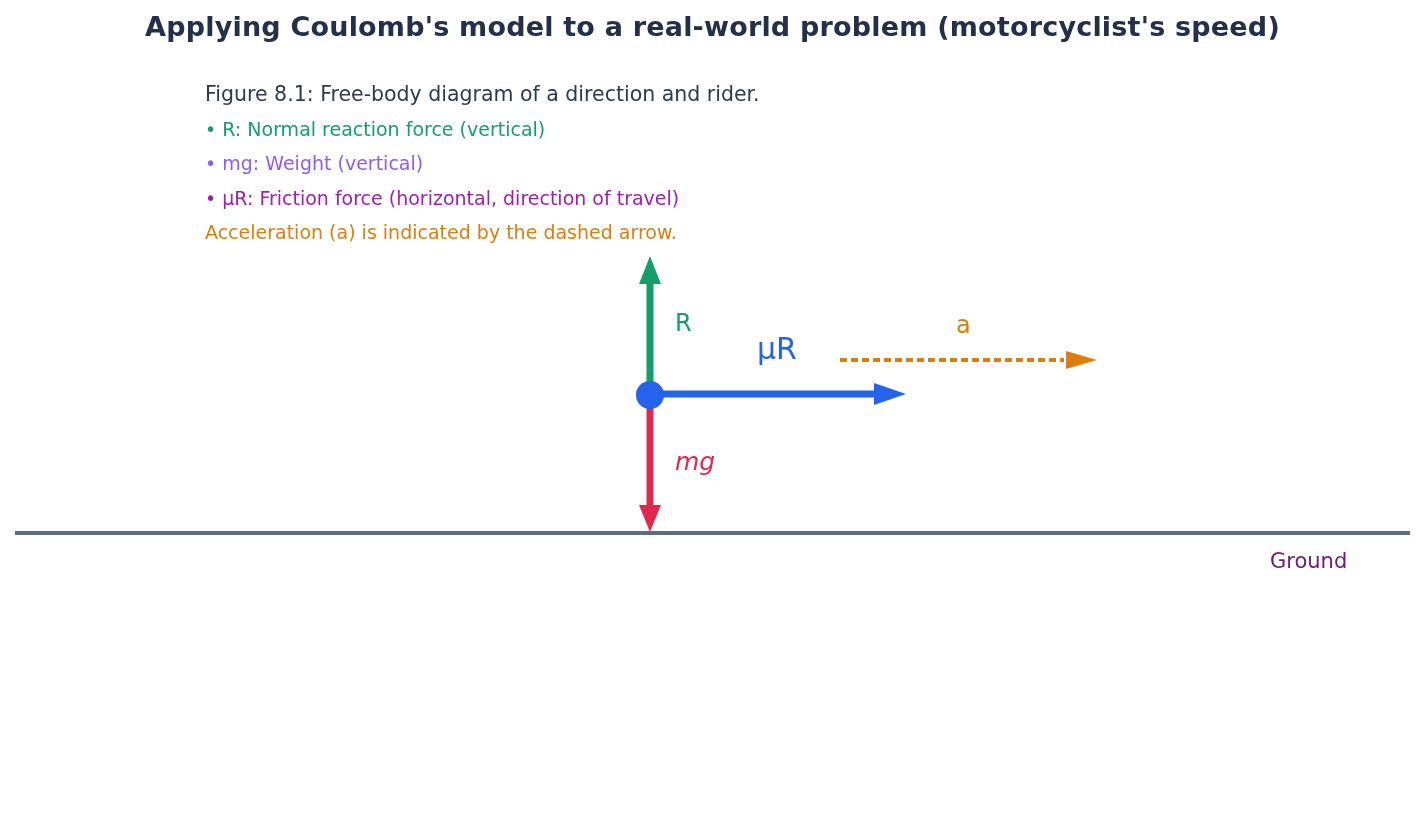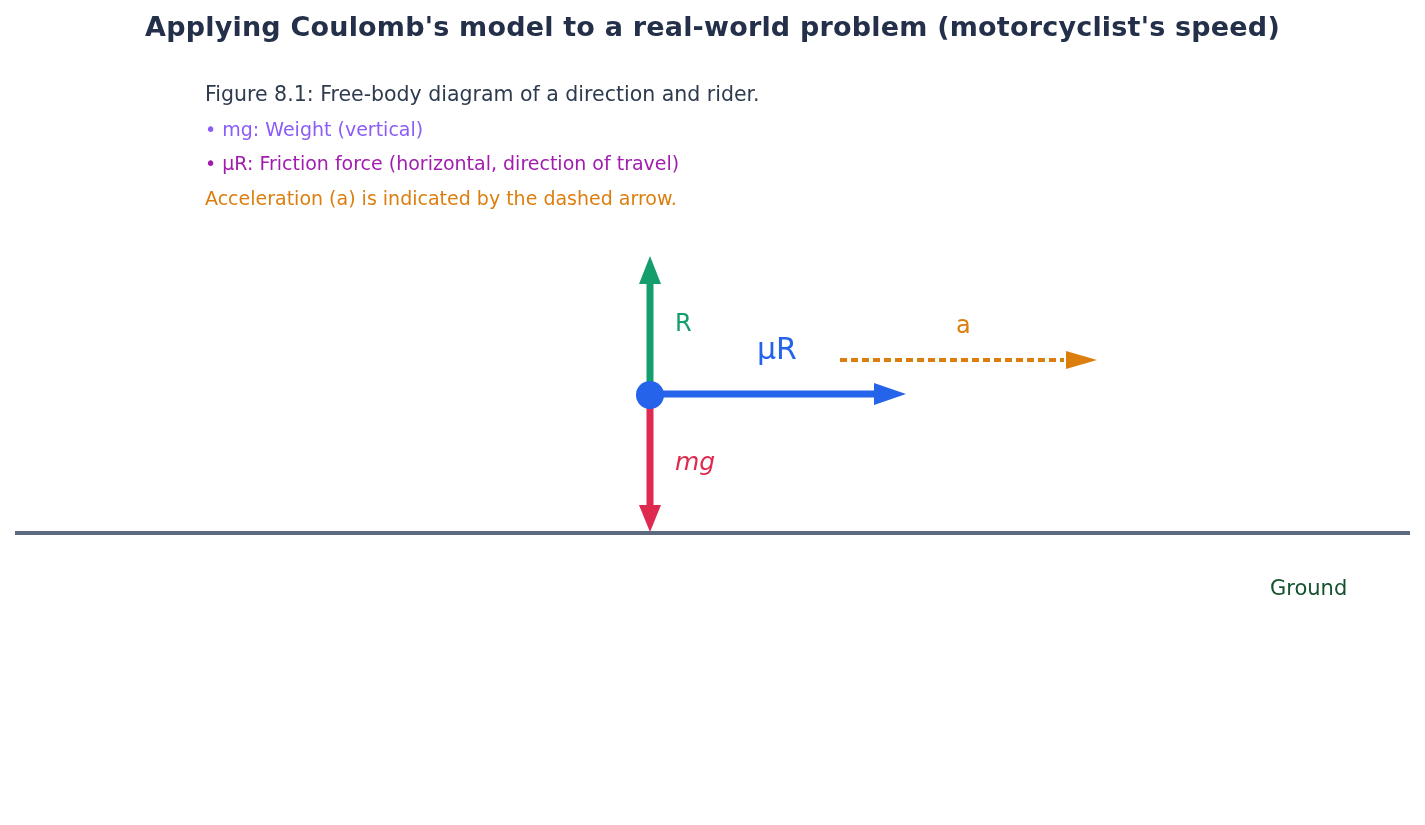--- a/index.html
+++ b/index.html
@@ -74,20 +74,21 @@
 </style>
 </head>
 <body>
 
 <div class="stage">
 
   <h1 class="title">Applying Coulomb's model to a real-world problem (motorcyclist's speed)</h1>
 
   <div class="caption">
     <div class="cap-line first">Figure 8.1: Free-body diagram of a direction and rider.</div>
+    <div class="cap-line" style="color: rgb(19, 158, 107);">• R: Normal reaction force (vertical)</div>
     <div class="cap-line" style="color: #8b5cf6;">• mg: Weight (vertical)</div>
     <div class="cap-line" style="color: #a21caf;">• μR: Friction force (horizontal, direction of travel)</div>
     <div class="cap-line" style="color: rgb(220, 126, 13);">Acceleration (a) is indicated by the dashed arrow.</div>
   </div>
 
 
   <svg class="overlay" width="1425" height="825" viewBox="0 0 1425 825">
 
     <line x1="15" y1="533" x2="1410" y2="533" stroke-width="4" stroke="#5c6a80"></line>
 
@@ -115,15 +116,15 @@
   </svg>
 
   <div class="lbl lbl-R" style="color: rgb(19, 158, 107);">R</div>
 
   <div class="lbl lbl-muR" style="color: rgb(37, 99, 235);">μR</div>
 
   <div class="lbl lbl-mg" style="color: rgb(221, 42, 78);">mg</div>
 
   <div class="lbl lbl-a" style="color: rgb(220, 126, 13);">a</div>
 
-  <div class="lbl lbl-ground" style="color: #14532d; margin-top: 27px;">Ground</div>
+  <div class="lbl lbl-ground" style="color: #701a75;">Ground</div>
 
 </div>
 
 </body></html>

